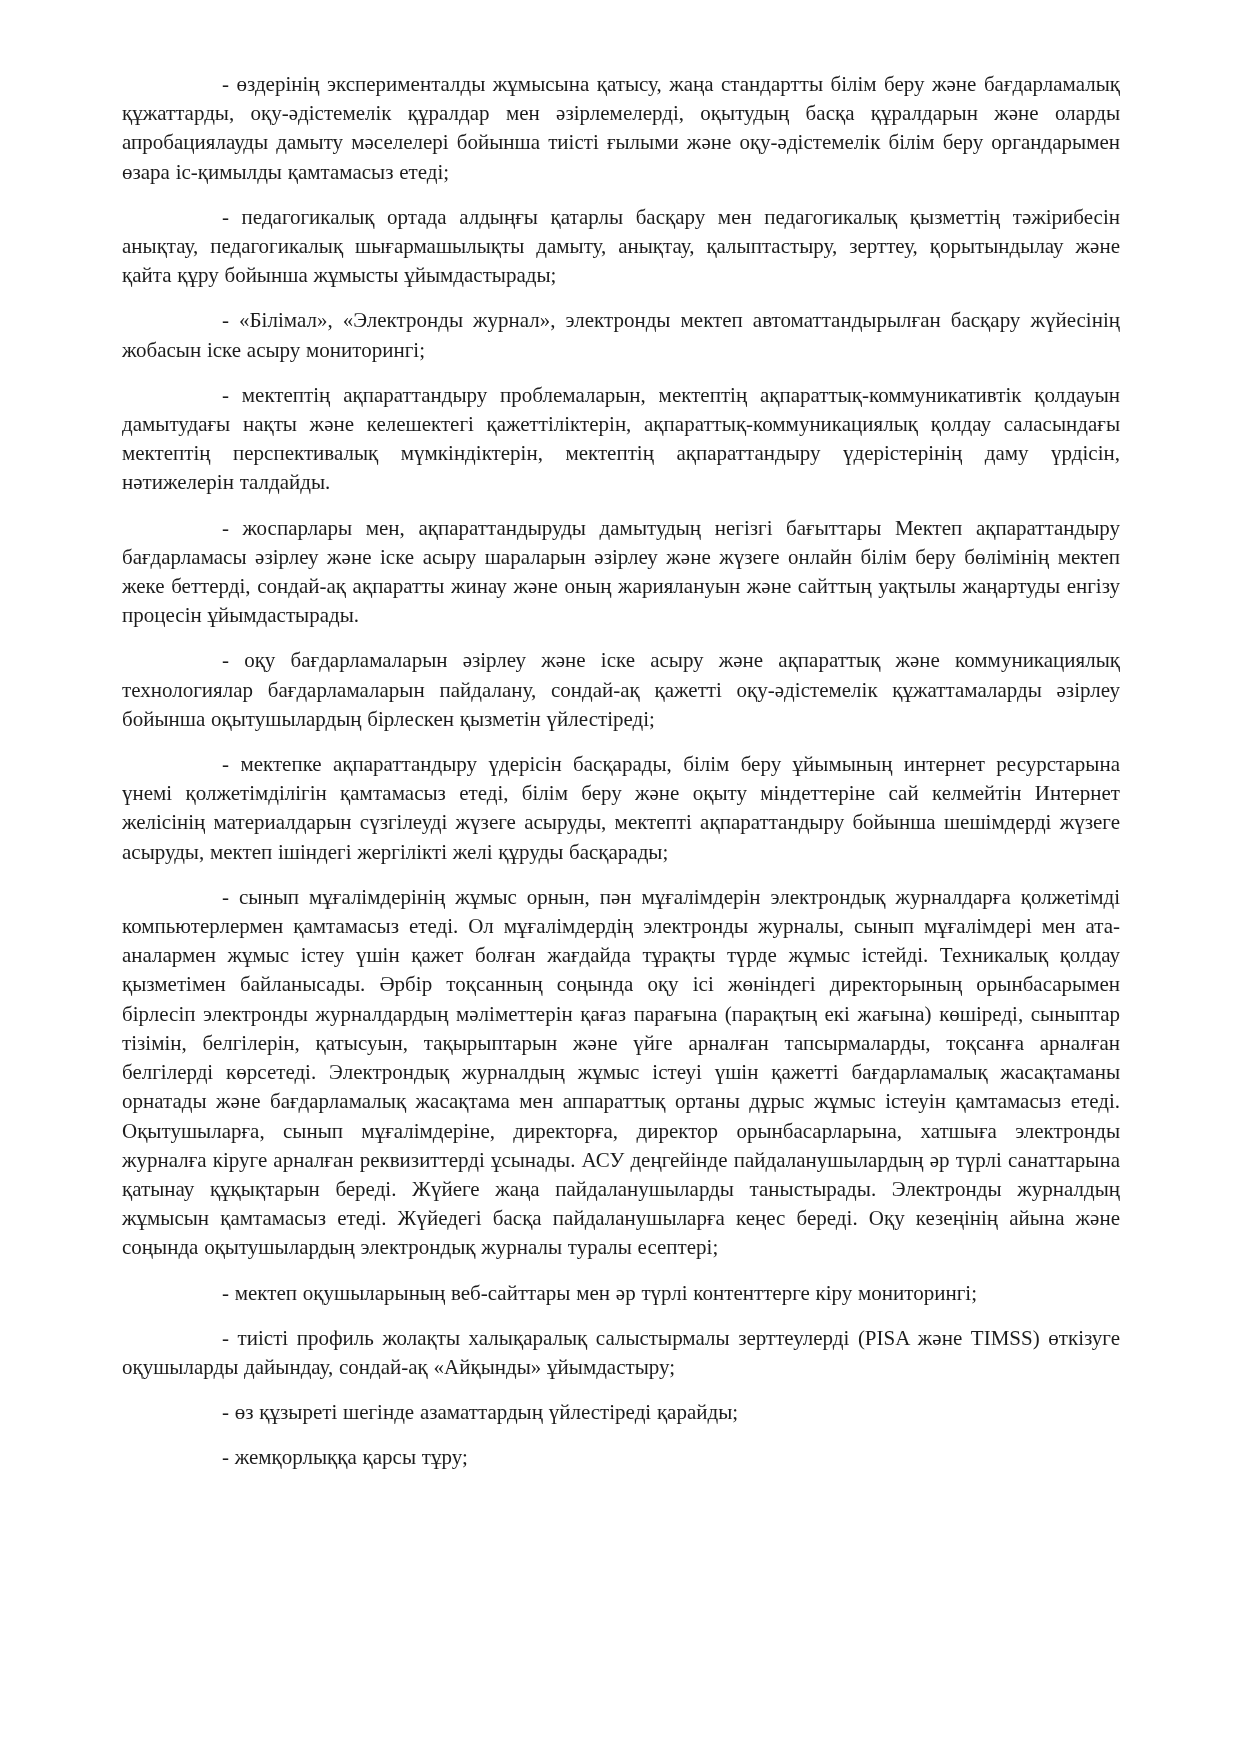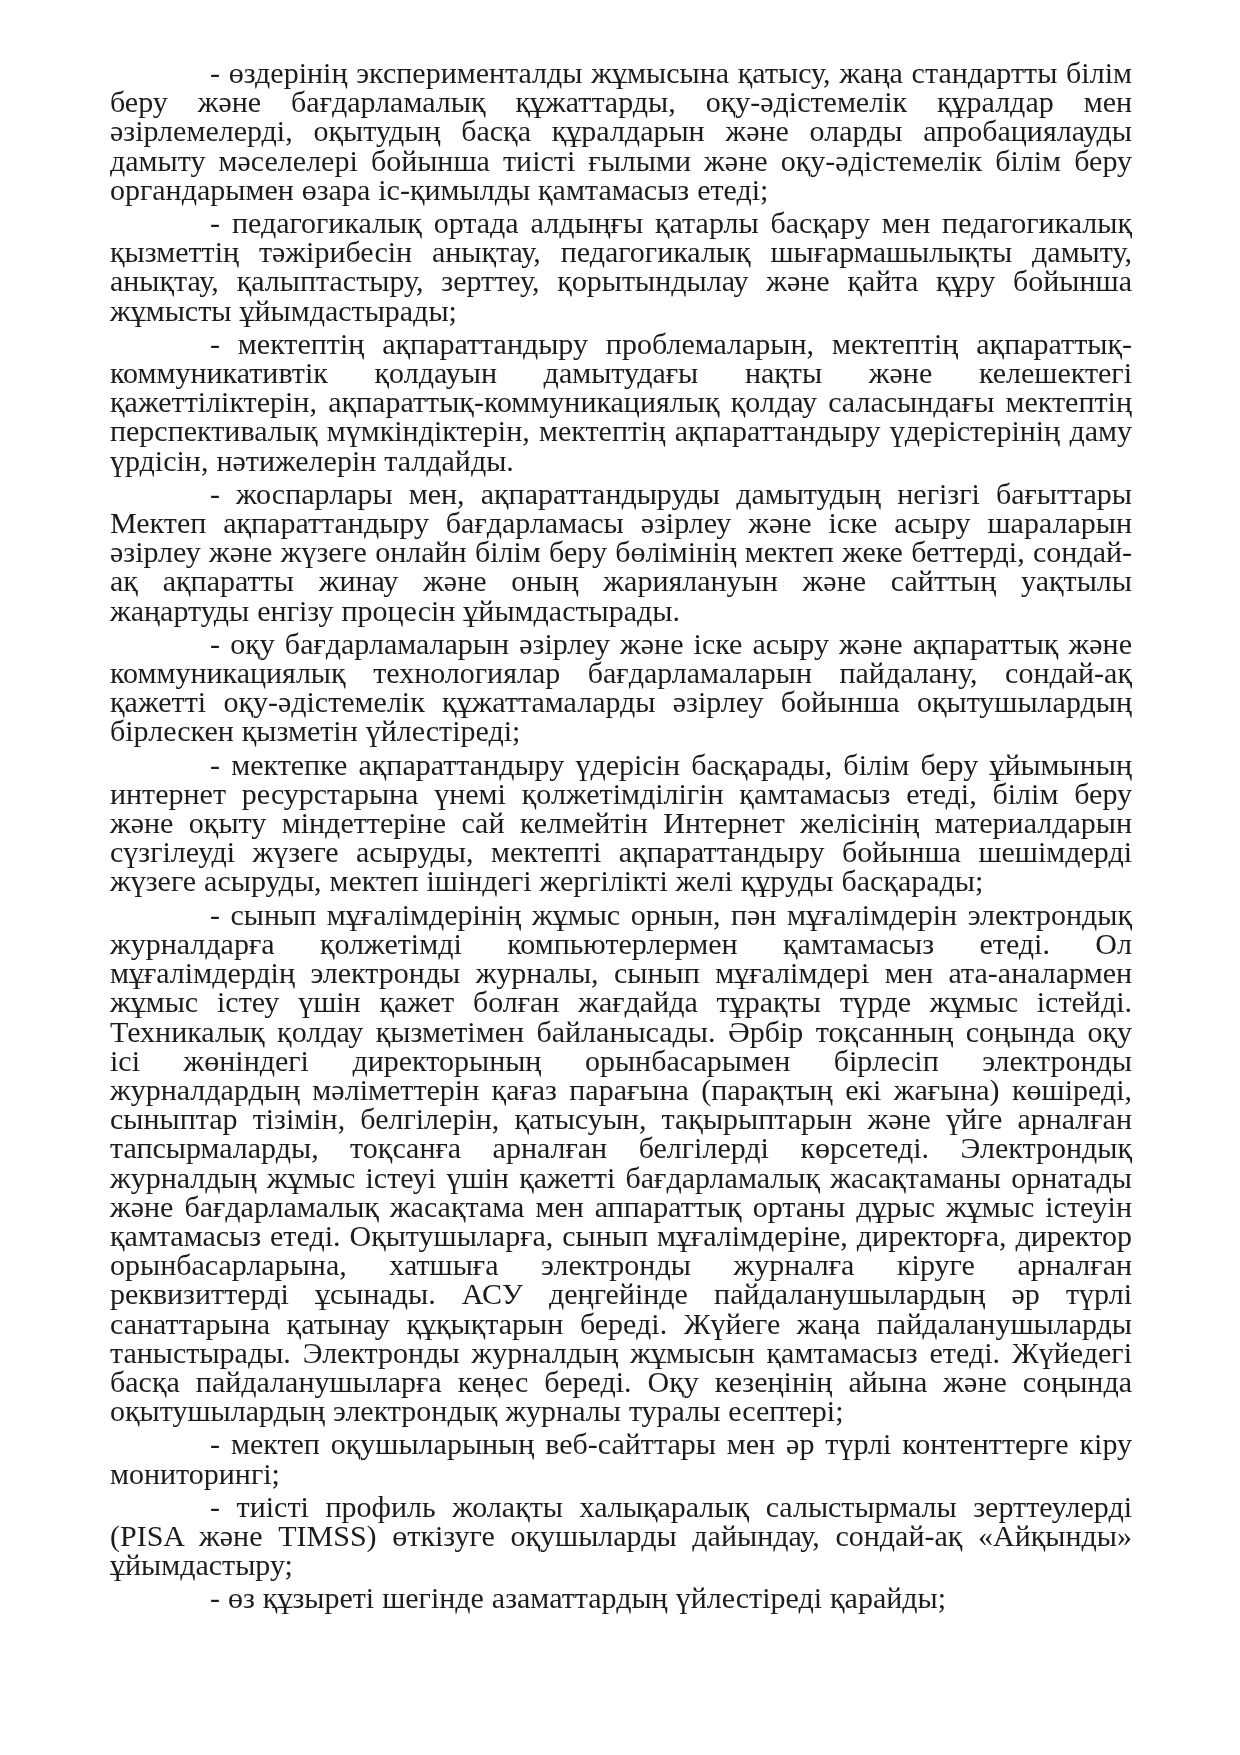--- a/index.html
+++ b/index.html
@@ -11,40 +11,42 @@
     position: relative;
     width: 1240px;
     height: 1755px;
     margin: 0 auto;
     background: #ffffff;
     box-sizing: border-box;
     padding: 54px 104px 0 106px;
     overflow: hidden;
   }
   .doc-body p.para {
-    margin: 4px;
+    margin: 16px;
     padding: 0;
     font-family: "Liberation Serif", "DejaVu Serif", serif;
-    font-size: 30px;
+    font-size: 21px;
     line-height: 29.2px;
     color: #1c1c1c;
     text-align: justify;
     text-indent: 100px;
     word-spacing: 0.5px;
   }
 </style>
 </head>
 <body>
 
 <div class="page">
   <div class="doc-body">
     <p class="para">- өздерінің эксперименталды жұмысына қатысу, жаңа стандартты білім беру және бағдарламалық құжаттарды, оқу-әдістемелік құралдар мен әзірлемелерді, оқытудың басқа құралдарын және оларды апробациялауды дамыту мәселелері бойынша тиісті ғылыми және оқу-әдістемелік білім беру органдарымен өзара іс-қимылды қамтамасыз етеді;</p>
     <p class="para">- педагогикалық ортада алдыңғы қатарлы басқару мен педагогикалық қызметтің тәжірибесін анықтау, педагогикалық шығармашылықты дамыту, анықтау, қалыптастыру, зерттеу, қорытындылау және қайта құру бойынша жұмысты ұйымдастырады;</p>
+    <p class="para">- «Білімал», «Электронды журнал», электронды мектеп автоматтандырылған басқару жүйесінің жобасын іске асыру мониторингі;</p>
     <p class="para">- мектептің ақпараттандыру проблемаларын, мектептің ақпараттық-коммуникативтік қолдауын дамытудағы нақты және келешектегі қажеттіліктерін, ақпараттық-коммуникациялық қолдау саласындағы мектептің перспективалық мүмкіндіктерін, мектептің ақпараттандыру үдерістерінің даму үрдісін, нәтижелерін талдайды.</p>
     <p class="para">- жоспарлары мен, ақпараттандыруды дамытудың негізгі бағыттары Мектеп ақпараттандыру бағдарламасы әзірлеу және іске асыру шараларын әзірлеу және жүзеге онлайн білім беру бөлімінің мектеп жеке беттерді, сондай-ақ ақпаратты жинау және оның жариялануын және сайттың уақтылы жаңартуды енгізу процесін ұйымдастырады.</p>
     <p class="para">- оқу бағдарламаларын әзірлеу және іске асыру және ақпараттық және коммуникациялық технологиялар бағдарламаларын пайдалану, сондай-ақ қажетті оқу-әдістемелік құжаттамаларды әзірлеу бойынша оқытушылардың бірлескен қызметін үйлестіреді;</p>
     <p class="para">- мектепке ақпараттандыру үдерісін басқарады, білім беру ұйымының интернет ресурстарына үнемі қолжетімділігін қамтамасыз етеді, білім беру және оқыту міндеттеріне сай келмейтін Интернет желісінің материалдарын сүзгілеуді жүзеге асыруды, мектепті ақпараттандыру бойынша шешімдерді жүзеге асыруды, мектеп ішіндегі жергілікті желі құруды басқарады;</p>
     <p class="para">- сынып мұғалімдерінің жұмыс орнын, пән мұғалімдерін электрондық журналдарға қолжетімді компьютерлермен қамтамасыз етеді. Ол мұғалімдердің электронды журналы, сынып мұғалімдері мен ата-аналармен жұмыс істеу үшін қажет болған жағдайда тұрақты түрде жұмыс істейді. Техникалық қолдау қызметімен байланысады. Әрбір тоқсанның соңында оқу ісі жөніндегі директорының орынбасарымен бірлесіп электронды журналдардың мәліметтерін қағаз парағына (парақтың екі жағына) көшіреді, сыныптар тізімін, белгілерін, қатысуын, тақырыптарын және үйге арналған тапсырмаларды, тоқсанға арналған белгілерді көрсетеді. Электрондық журналдың жұмыс істеуі үшін қажетті бағдарламалық жасақтаманы орнатады және бағдарламалық жасақтама мен аппараттық ортаны дұрыс жұмыс істеуін қамтамасыз етеді. Оқытушыларға, сынып мұғалімдеріне, директорға, директор орынбасарларына, хатшыға электронды журналға кіруге арналған реквизиттерді ұсынады. АСУ деңгейінде пайдаланушылардың әр түрлі санаттарына қатынау құқықтарын береді. Жүйеге жаңа пайдаланушыларды таныстырады. Электронды журналдың жұмысын қамтамасыз етеді. Жүйедегі басқа пайдаланушыларға кеңес береді. Оқу кезеңінің айына және соңында оқытушылардың электрондық журналы туралы есептері;</p>
     <p class="para">- мектеп оқушыларының веб-сайттары мен әр түрлі контенттерге  кіру мониторингі;</p>
     <p class="para">- тиісті профиль жолақты халықаралық салыстырмалы зерттеулерді (PISA және TIMSS) өткізуге оқушыларды дайындау, сондай-ақ «Айқынды» ұйымдастыру;</p>
     <p class="para">- өз құзыреті шегінде азаматтардың үйлестіреді қарайды;</p>
+    <p class="para">- жемқорлыққа қарсы тұру;</p>
   </div>
 </div>
 
 </body></html>

